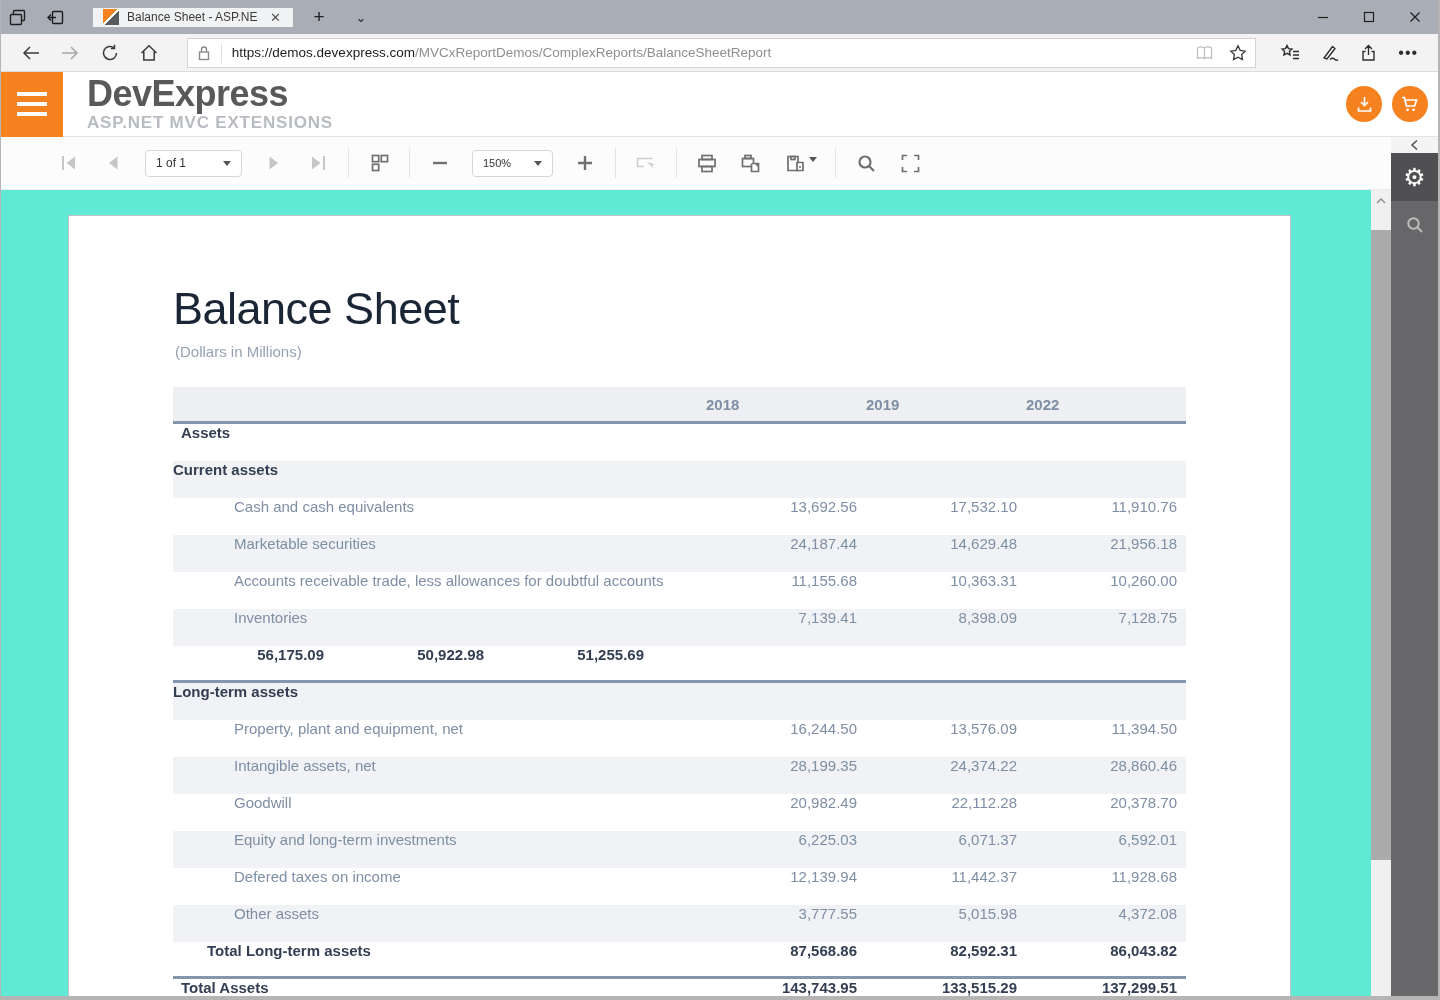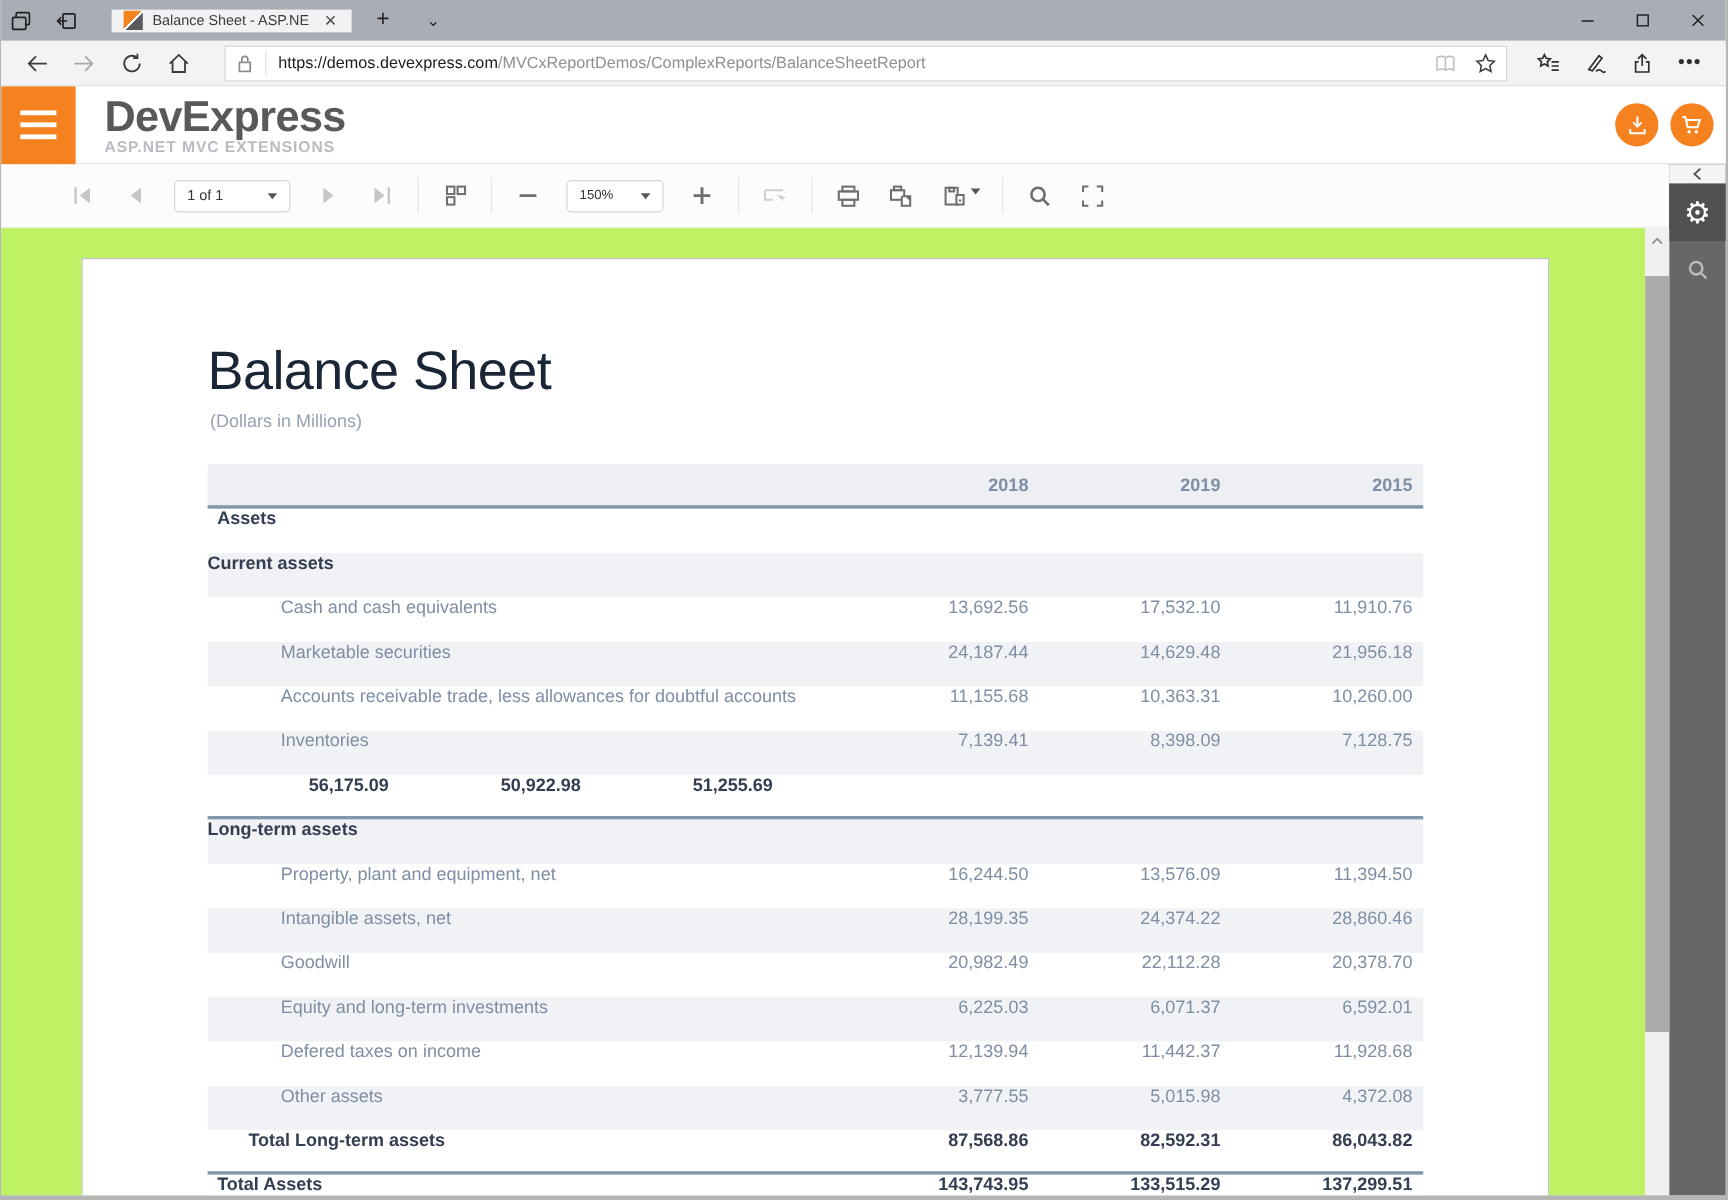--- a/index.html
+++ b/index.html
@@ -48,21 +48,21 @@
   .dots { font-size:16px; color:#2e2e2e; letter-spacing:1px; }
 
   
   .siteheader { height:65px; background:#fff; display:flex; align-items:center;
                 flex:none; border-bottom:1px solid #e3e3e3; }
   .hamburger { width:62px; height:65px; background:#f5821f; display:flex; flex-direction:column;
                align-items:center; justify-content:center; gap:6px; flex:none; }
   .hamburger i { display:block; width:30px; height:4px; background:#fff; }
   .brandblock { margin-left:24px; }
   .brand { font-size:36px; font-weight:bold; color:#595959; letter-spacing:-0.5px; line-height:1.05;}
-  .brand-sub { font-size:13px; font-weight:bold; color:#b8bcc1; letter-spacing:0.8px; margin-top:0;}
+  .brand-sub { font-size:17px; font-weight:bold; color:#b8bcc1; letter-spacing:0.8px; margin-top:0;}
   .header-actions { margin-left:auto; display:flex; gap:10px; margin-right:10px; }
   .circle-btn { width:36px; height:36px; border-radius:50%; background:#f5821f;
                 display:flex; align-items:center; justify-content:center; }
   .circle-btn svg { stroke:#fff; fill:none; stroke-width:1.7; }
 
   
   .main { flex:1; display:flex; min-height:0; }
   .content-col { width:1373px; display:flex; flex-direction:column; min-height:0; }
 
   
@@ -77,32 +77,32 @@
               display:flex; align-items:center; padding:8px 10px; margin:0 10px; }
   .t-select .val { font-size:12px; color:#333; }
   .caret { width:0; height:0; border-left:4px solid transparent; border-right:4px solid transparent;
            border-top:5px solid #555; margin-left:auto; }
   .sel-page { width:97px; }
   .sel-zoom { width:81px; }
   .sel-zoom .val { font-size:11px; }
   .export-caret { margin-left:2px; margin-top:-8px; }
 
   
-  .viewer { flex:1; background:#bef264; position:relative; overflow:hidden; }
+  .viewer { flex:1; background:#5eead4; position:relative; overflow:hidden; }
   .page { position:absolute; left:67px; top:25px; width:1223px; height:1400px;
           background:#fff; border:1px solid #c3c3c3; }
   .report { padding:67px 104px 0 104px; }
   .r-title { font-size:45px; color:#1a2635; letter-spacing:-0.5px; }
   .r-sub { font-size:15px; color:#96a2b3; margin:8px 0 0 2px; }
 
   .table { margin-top:27px; }
   .thead { display:flex; height:37px; align-items:center; background:#edeff3;
            border-bottom:3px solid #8496ab; color:#7e8ea4; font-weight:bold; font-size:15px; }
   .thead .tc0 { flex:1; }
-  .thead .tcn { width:160px; text-align:right; padding-right:9px; }
+  .thead .tcn { width:160px; text-align:left; padding-right:9px; }
   .trow { display:flex; height:37px; font-size:15px; background:#fff; }
   .trow.shaded { background:#f1f2f5; }
   .trow .label { flex:1; }
   .trow .num { width:160px; text-align:right; padding-right:9px; }
   .trow.item { color:#7e8ea4; }
   .trow.item .label { padding-left:61px; }
   .trow.section, .trow.subsection, .trow.total, .trow.grand { color:#333e52; font-weight:bold; }
   .trow.section .label { padding-left:8px; }
   .trow.subsection .label { }
   .trow.total .label { padding-left:34px; }
@@ -359,21 +359,21 @@
       <div class="viewer">
         <div class="page">
           <div class="report">
             <div class="r-title">Balance Sheet</div>
             <div class="r-sub">(Dollars in Millions)</div>
             <div class="table">
               <div class="thead">
                 <div class="tc0"></div>
                 <div class="tcn">2018</div>
                 <div class="tcn">2019</div>
-                <div class="tcn">2015</div>
+                <div class="tcn">2022</div>
               </div>
               <div>
                   <div class="trow section">
                     <div class="label">Assets</div>
                     <div class="num"></div>
                     <div class="num"></div>
                     <div class="num"></div>
                   </div>
                   <div class="trow subsection shaded">
                     <div class="label">Current assets</div>

